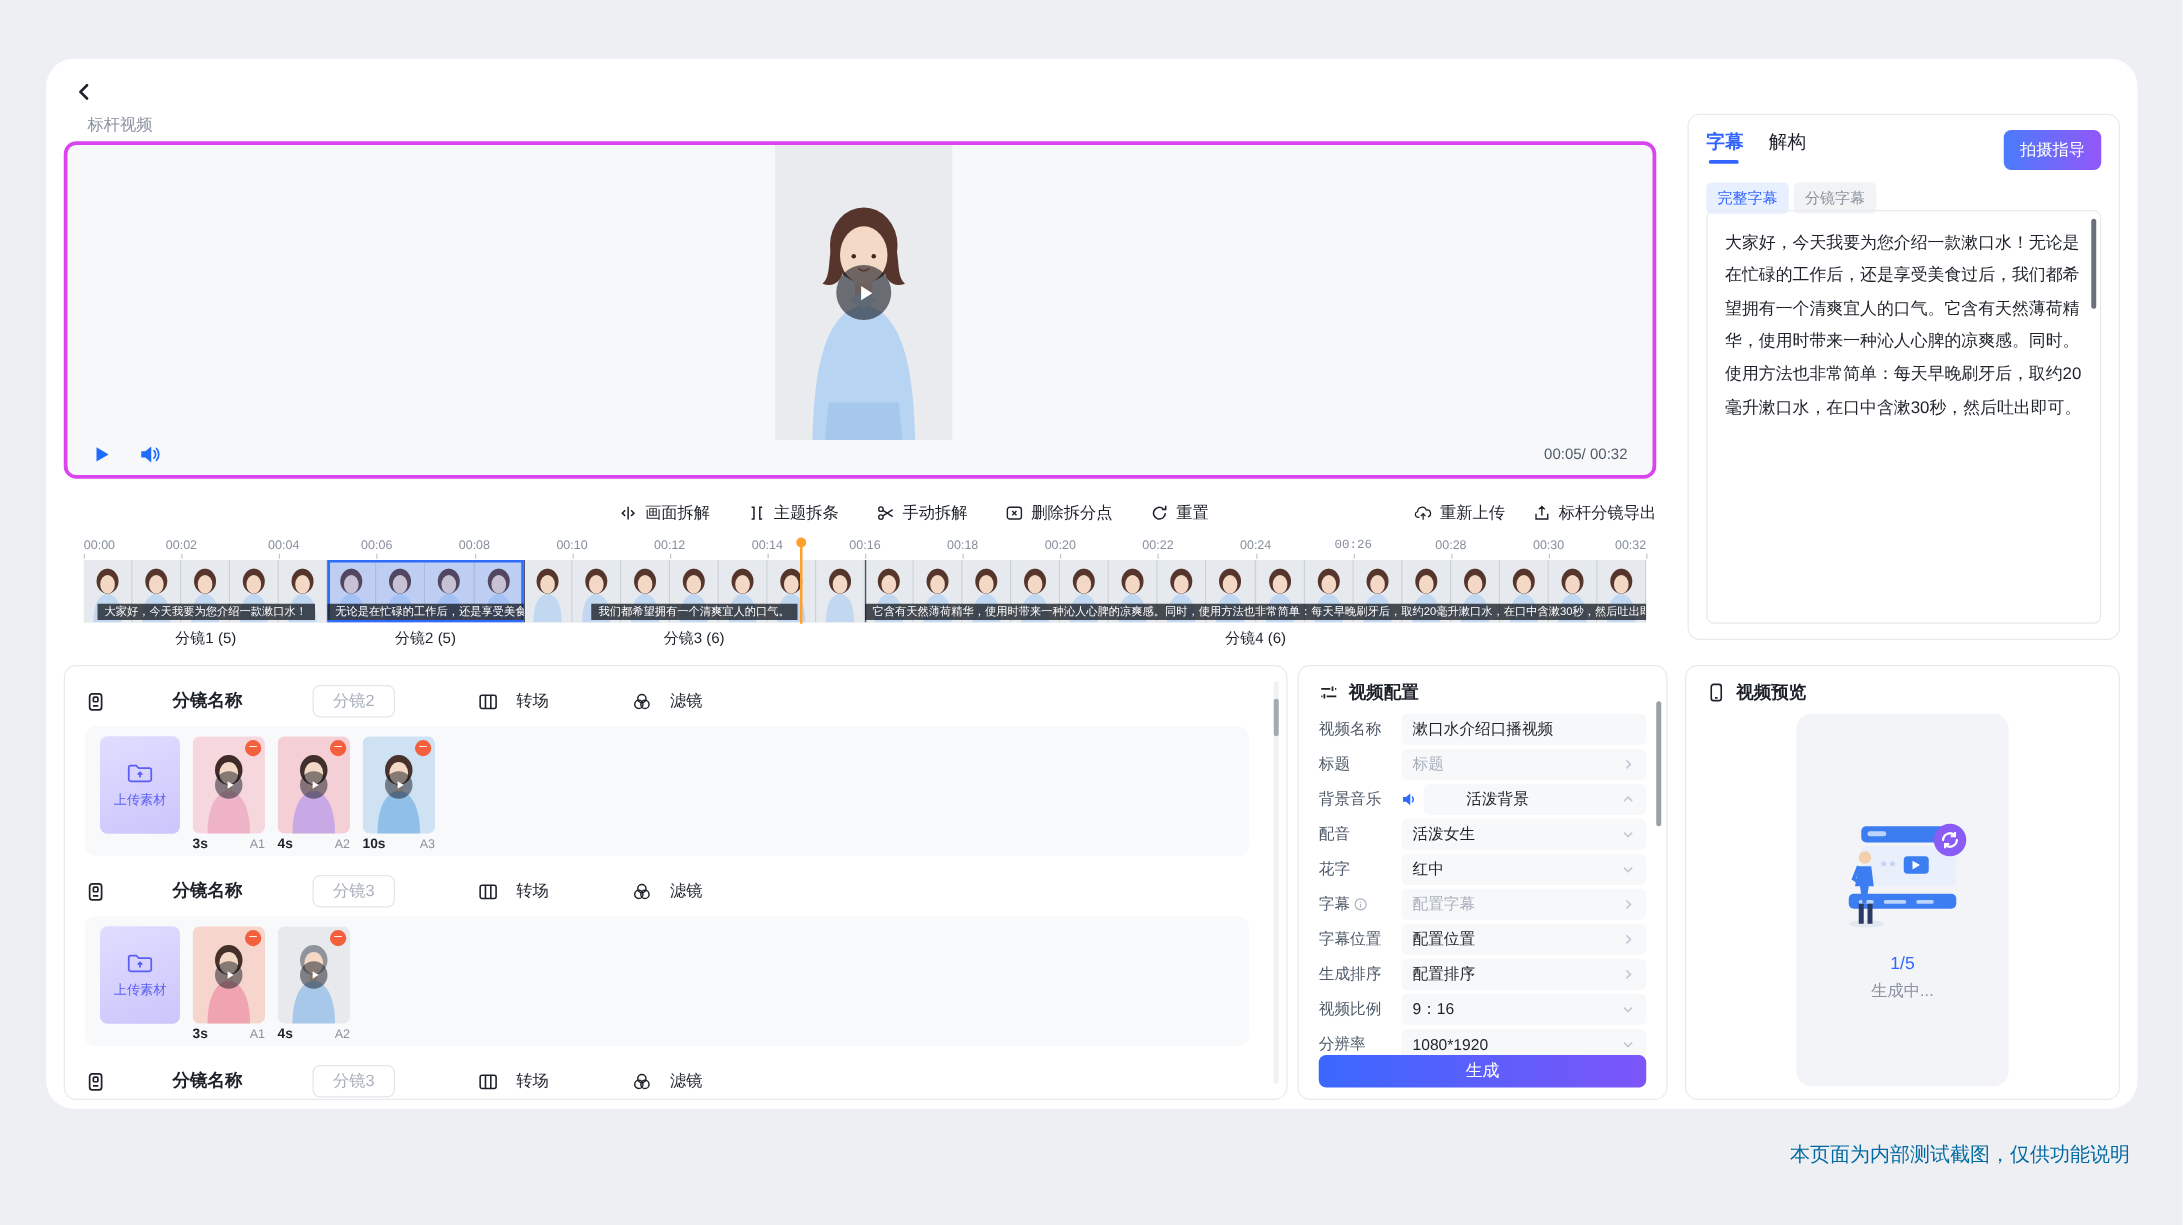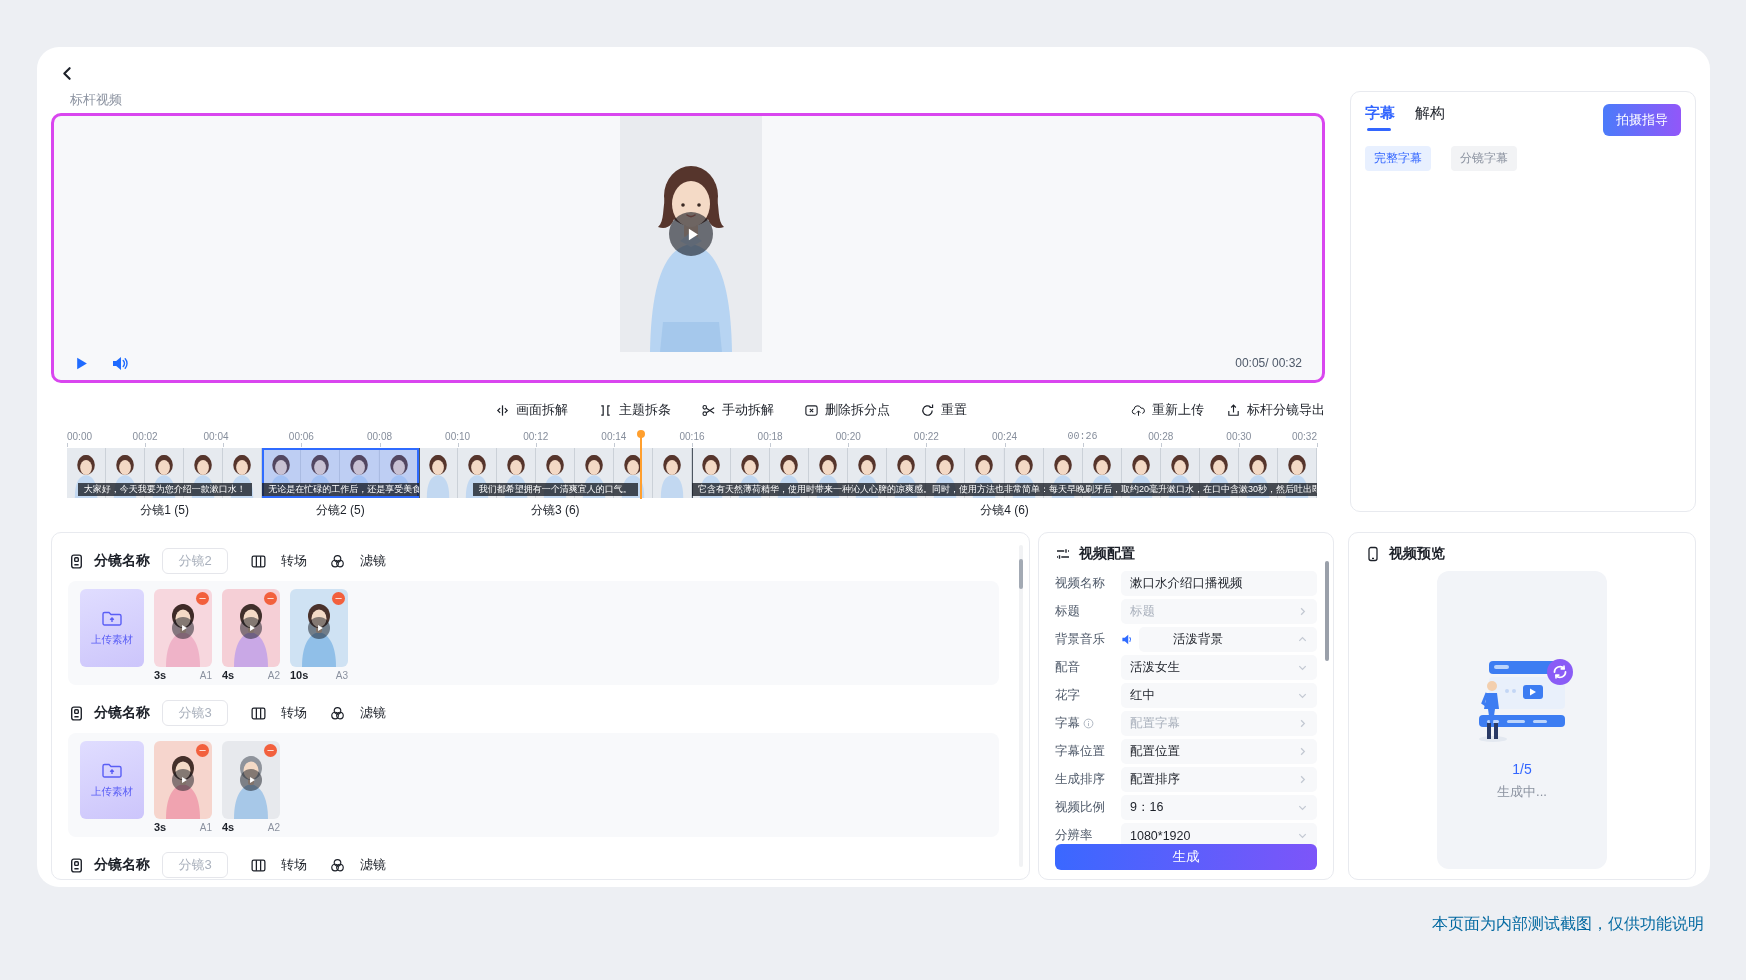--- a/index.html
+++ b/index.html
@@ -65,39 +65,39 @@
   
   .subs-panel { position:absolute; left:1313px; top:44px; width:346px; height:421px;
            border:1px solid #e8eaef; border-radius:10px; background:#fff; }
   .subs-head { display:flex; align-items:flex-start; padding:12px 14px 0; }
   .tab { font-size:15px; margin-right:20px; cursor:pointer; position:relative; padding-bottom:8px; color:#1d2129; }
   .tab.active { color:#3366ff; font-weight:bold; }
   .tab.active::after { content:""; position:absolute; left:2px; bottom:0; width:24px; height:3px;
            border-radius:2px; background:#3366ff; }
   .guide-btn { margin-left:auto; background:linear-gradient(90deg,#4b7bfa,#9257f9); color:#fff;
            font-size:13px; padding:7px 13px; border-radius:6px; border:none; cursor:pointer; }
-  .chips { display:flex; gap:20px; padding:10px 14px 0; }
+  .chips { display:flex; gap:4px; padding:10px 14px 0; }
   .chip { font-size:12px; padding:4px 9px; border-radius:4px; background:#f2f3f5; color:#8a919f; cursor:pointer; }
   .chip.active { background:#e8f0ff; color:#3366ff; }
   .subs-text { position:absolute; left:14px; right:14px; top:76px; bottom:12px;
            border:1px solid #e8eaef; border-radius:6px; padding:12px 14px;
            font-size:13.5px; line-height:1.95; color:#1d2129; overflow:hidden; }
   .subs-scroll { position:absolute; right:3px; top:6px; width:4px; height:72px;
            background:#6a717c; border-radius:2px; cursor:pointer; }
 
   
   .panel { position:absolute; top:485px; height:348px; background:#fff;
            border:1px solid #e8eaef; border-radius:10px; overflow:hidden; }
   .panel-left  { left:14px;   width:979px; }
   .panel-mid   { left:1001px; width:296px; }
   .panel-right { left:1311px; width:348px; }
 
   
   .sb-section { padding:14px 30px 0 16px; }
-  .sb-head { display:flex; align-items:center; height:28px; }
+  .sb-head { display:flex; align-items:center; height:28px;gap:44px; }
   .sb-head .ic { width:17px; height:17px; margin-right:9px; }
   .sb-title { font-size:14px; font-weight:bold; }
   .sb-name-input { width:66px; height:26px; margin-left:12px; border:1px solid #e5e6eb;
            border-radius:6px; color:#a9b0bc; font-size:13px; text-align:center; background:#fff; }
   .sb-btn { display:flex; align-items:center; gap:5px; font-size:13px; margin-left:22px;
            cursor:pointer; background:none; border:none; color:#1d2129; }
   .cards-row { margin-top:6px; background:#f8f9fb; border-radius:8px; padding:8px 12px 4px;
            display:flex; gap:10px; align-items:flex-start; }
   .upload-card { width:64px; height:78px; border-radius:6px; cursor:pointer;
            background:linear-gradient(160deg,#e0ddff,#ccc5fb);
@@ -273,21 +273,21 @@
         </div>
       </div>
   </div>
 
   <div class="timeline">
     <div class="ruler" id="ruler">
         <span class="ruler-label" style="left: 0px; transform: none;">00:00</span>
         <span class="tick" style="left: 0px;"></span>
         <span class="ruler-label" style="left: 78.125px; transform: translateX(-50%);">00:02</span>
         <span class="tick" style="left: 78.125px;"></span>
-        <span class="ruler-label" style="left: 149px; transform: translateX(-50%);">00:04</span>
+        <span class="ruler-label" style="left: 160px; transform: translateX(-50%);">00:04</span>
         <span class="tick" style="left: 156.25px;"></span>
         <span class="ruler-label" style="left: 234.375px; transform: translateX(-50%);">00:06</span>
         <span class="tick" style="left: 234.375px;"></span>
         <span class="ruler-label" style="left: 312.5px; transform: translateX(-50%);">00:08</span>
         <span class="tick" style="left: 312.5px;"></span>
         <span class="ruler-label" style="left: 390.625px; transform: translateX(-50%);">00:10</span>
         <span class="tick" style="left: 390.625px;"></span>
         <span class="ruler-label" style="left: 468.75px; transform: translateX(-50%);">00:12</span>
         <span class="tick" style="left: 468.75px;"></span>
         <span class="ruler-label" style="left: 546.875px; transform: translateX(-50%);">00:14</span>
@@ -629,20 +629,24 @@
   <div class="subs-panel">
     <div class="subs-head">
       <div class="tab active">字幕</div>
       <div class="tab">解构</div>
       <button class="guide-btn">拍摄指导</button>
     </div>
     <div class="chips">
       <span class="chip active">完整字幕</span>
       <span class="chip">分镜字幕</span>
     </div>
+    <div class="subs-text">
+      <span>大家好，今天我要为您介绍一款漱口水！无论是在忙碌的工作后，还是享受美食过后，我们都希望拥有一个清爽宜人的口气。它含有天然薄荷精华，使用时带来一种沁人心脾的凉爽感。同时。使用方法也非常简单：每天早晚刷牙后，取约20毫升漱口水，在口中含漱30秒，然后吐出即可。</span>
+      <span class="subs-scroll"></span>
+    </div>
   </div>
 
   <div class="panel panel-left" id="sb-panel">
     <div class="v-scroll">
       <span class="v-thumbbar"></span>
     </div>
   <div class="sb-section">
         <div class="sb-head">
           <span class="ic">
             <svg viewBox="0 0 16 16" fill="none" stroke="currentColor" stroke-width="1.3">

